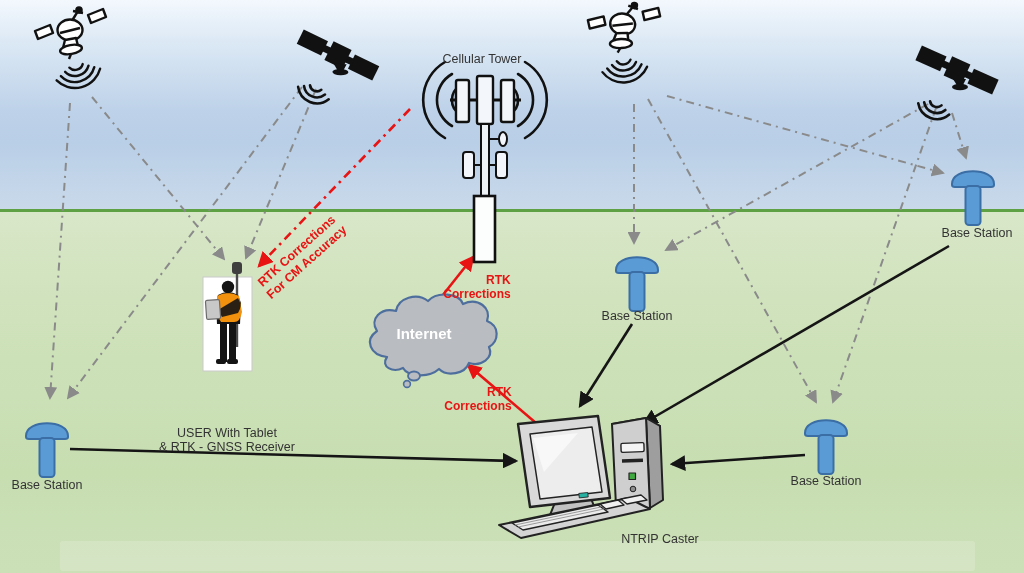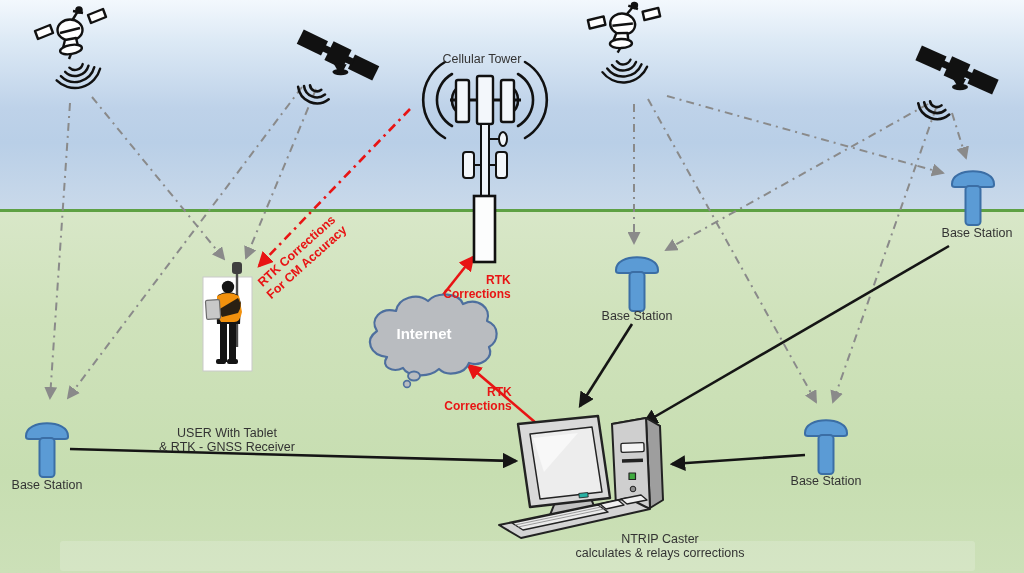--- a/index.html
+++ b/index.html
@@ -221,21 +221,20 @@
 
   <div class="cloud-label" style="left:424px;top:333px;">Internet</div>
 
   <div class="label" style="left:227px;top:378px;margin-top:48px;">
     <div>USER With Tablet</div>
     <div>&amp; RTK - GNSS Receiver</div>
   </div>
 
   <div class="label" style="left:636px;top:532px;margin-left:24px;">
     <div>NTRIP Caster</div>
-    <div>calculates &amp; relays corrections</div>
   </div>
 
   <div class="label" style="left:47px;top:478px;">Base Station</div>
   <div class="label" style="left:637px;top:309px;">Base Station</div>
   <div class="label" style="left:977px;top:226px;">Base Station</div>
   <div class="label" style="left:826px;top:474px;">Base Station</div>
 
   <div class="rot-label">
     <div>RTK Corrections</div>
     <div>For CM Accuracy</div>

